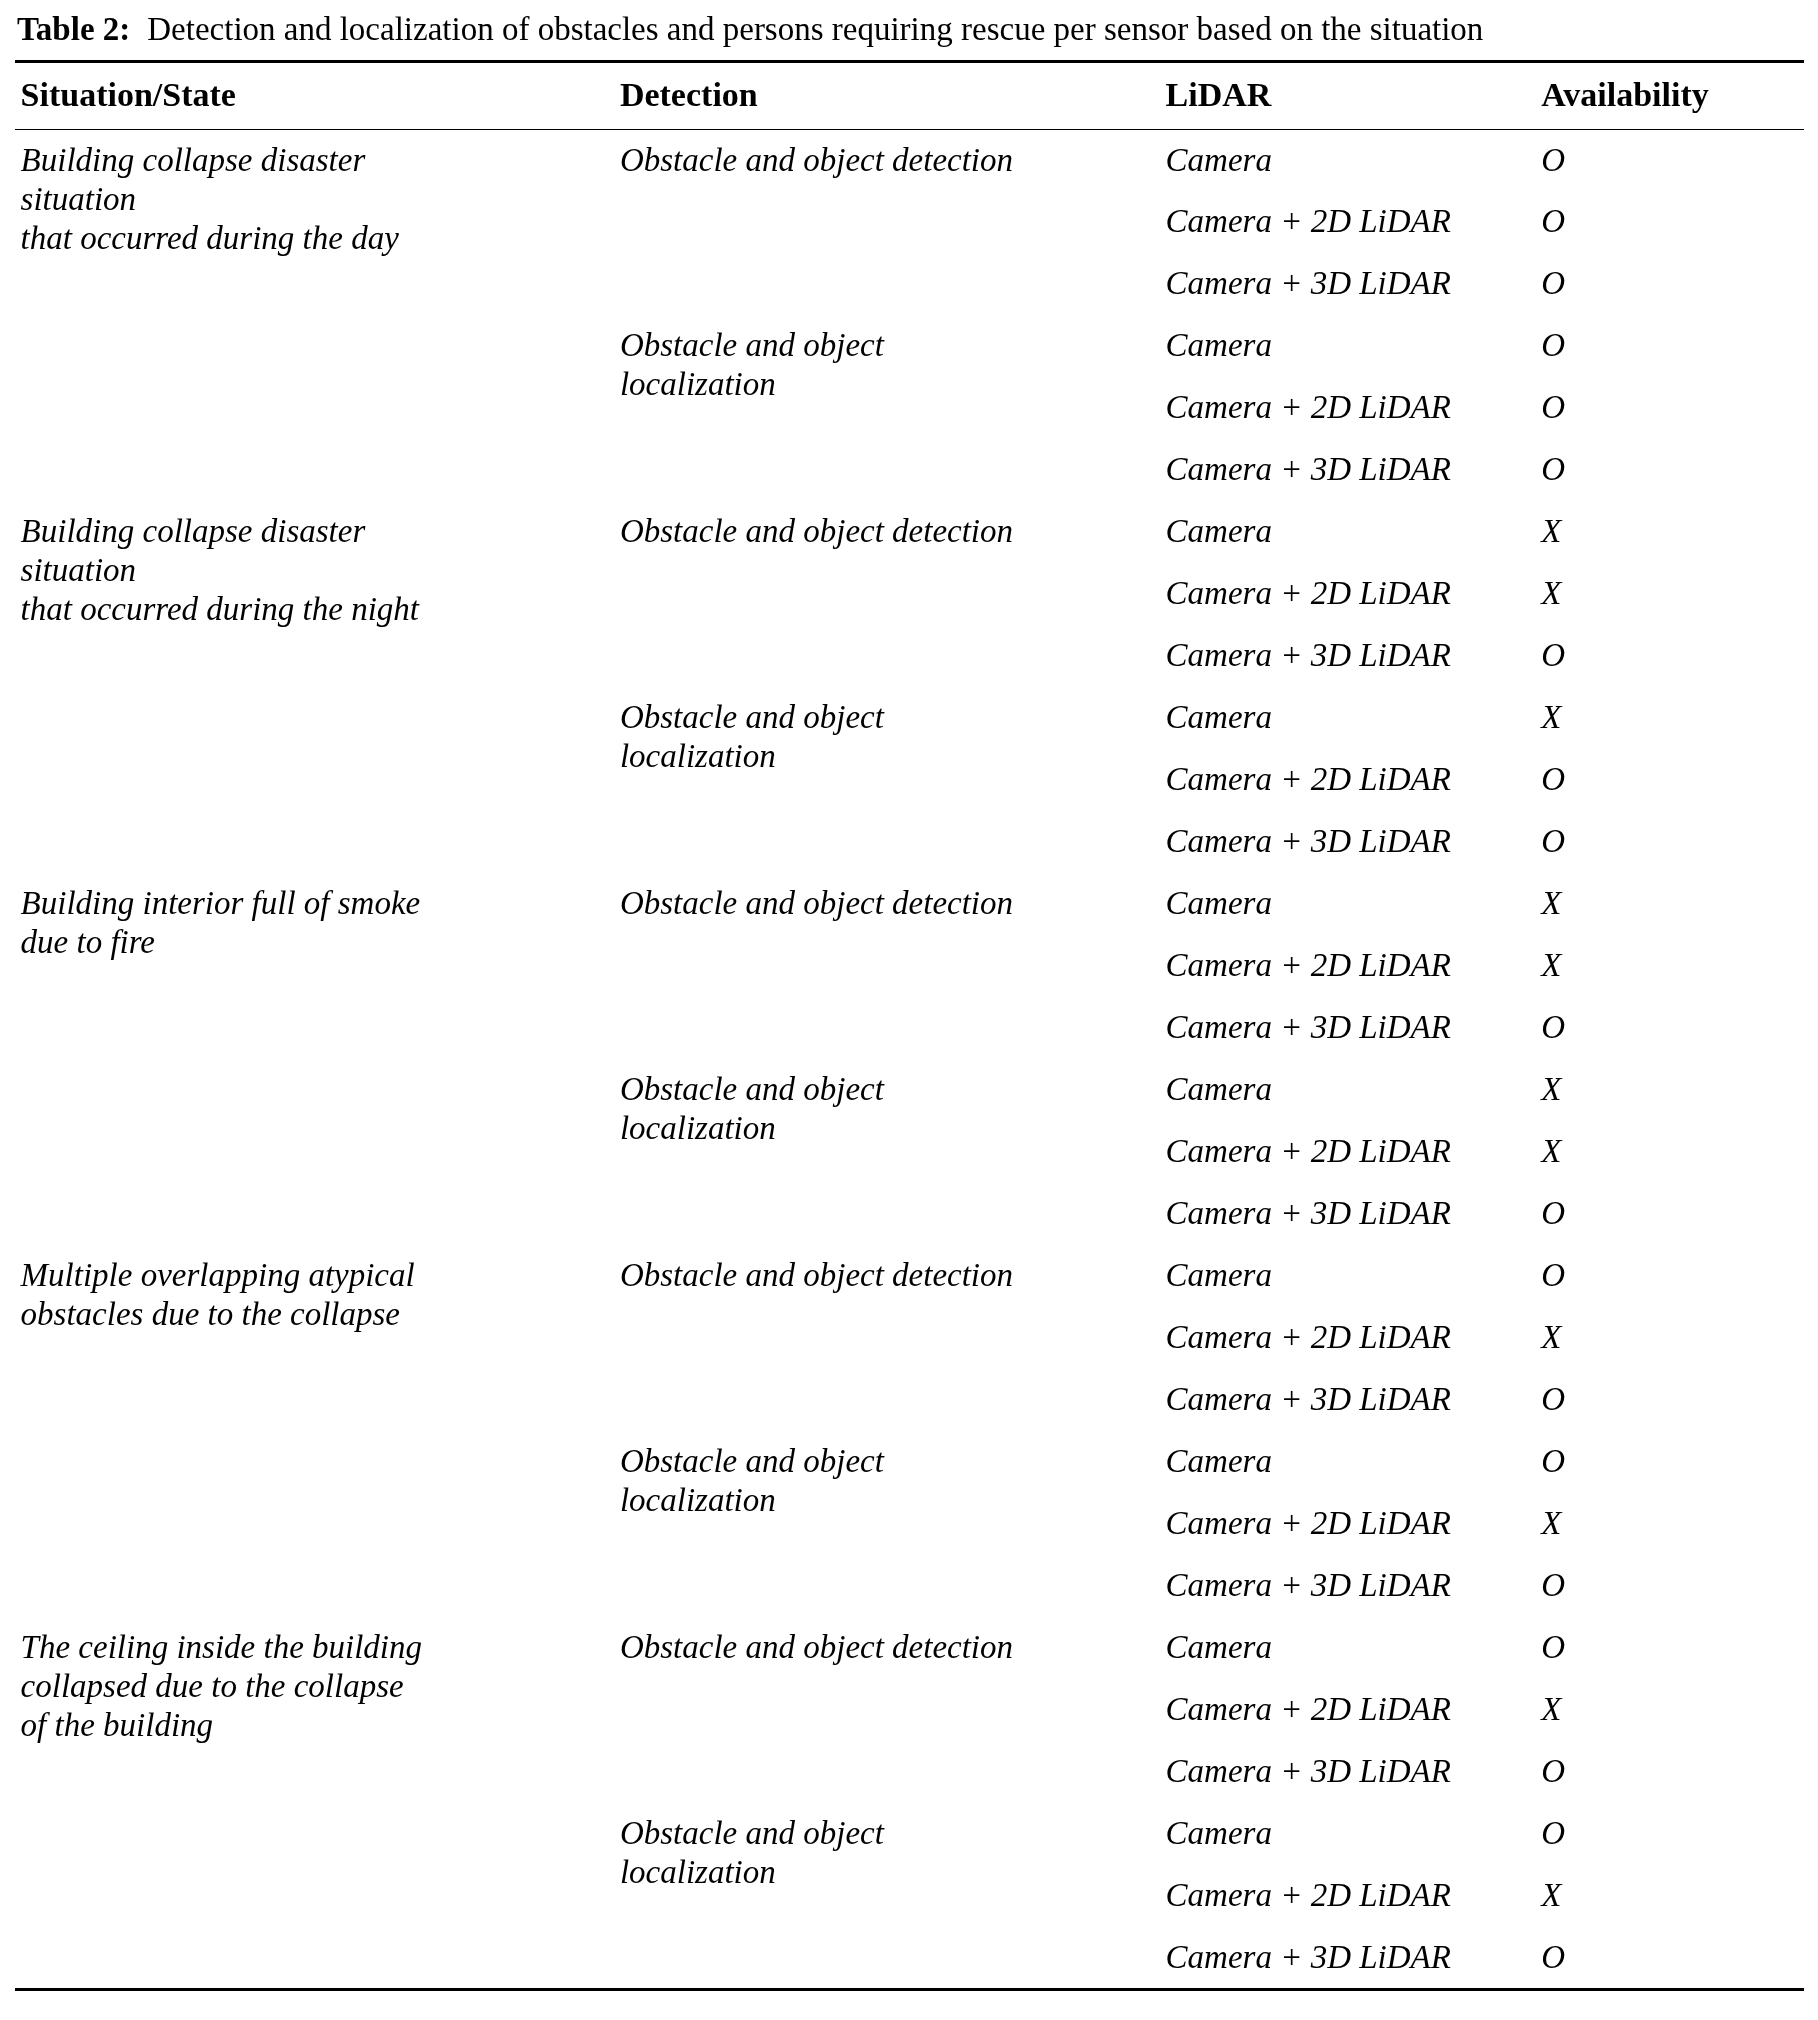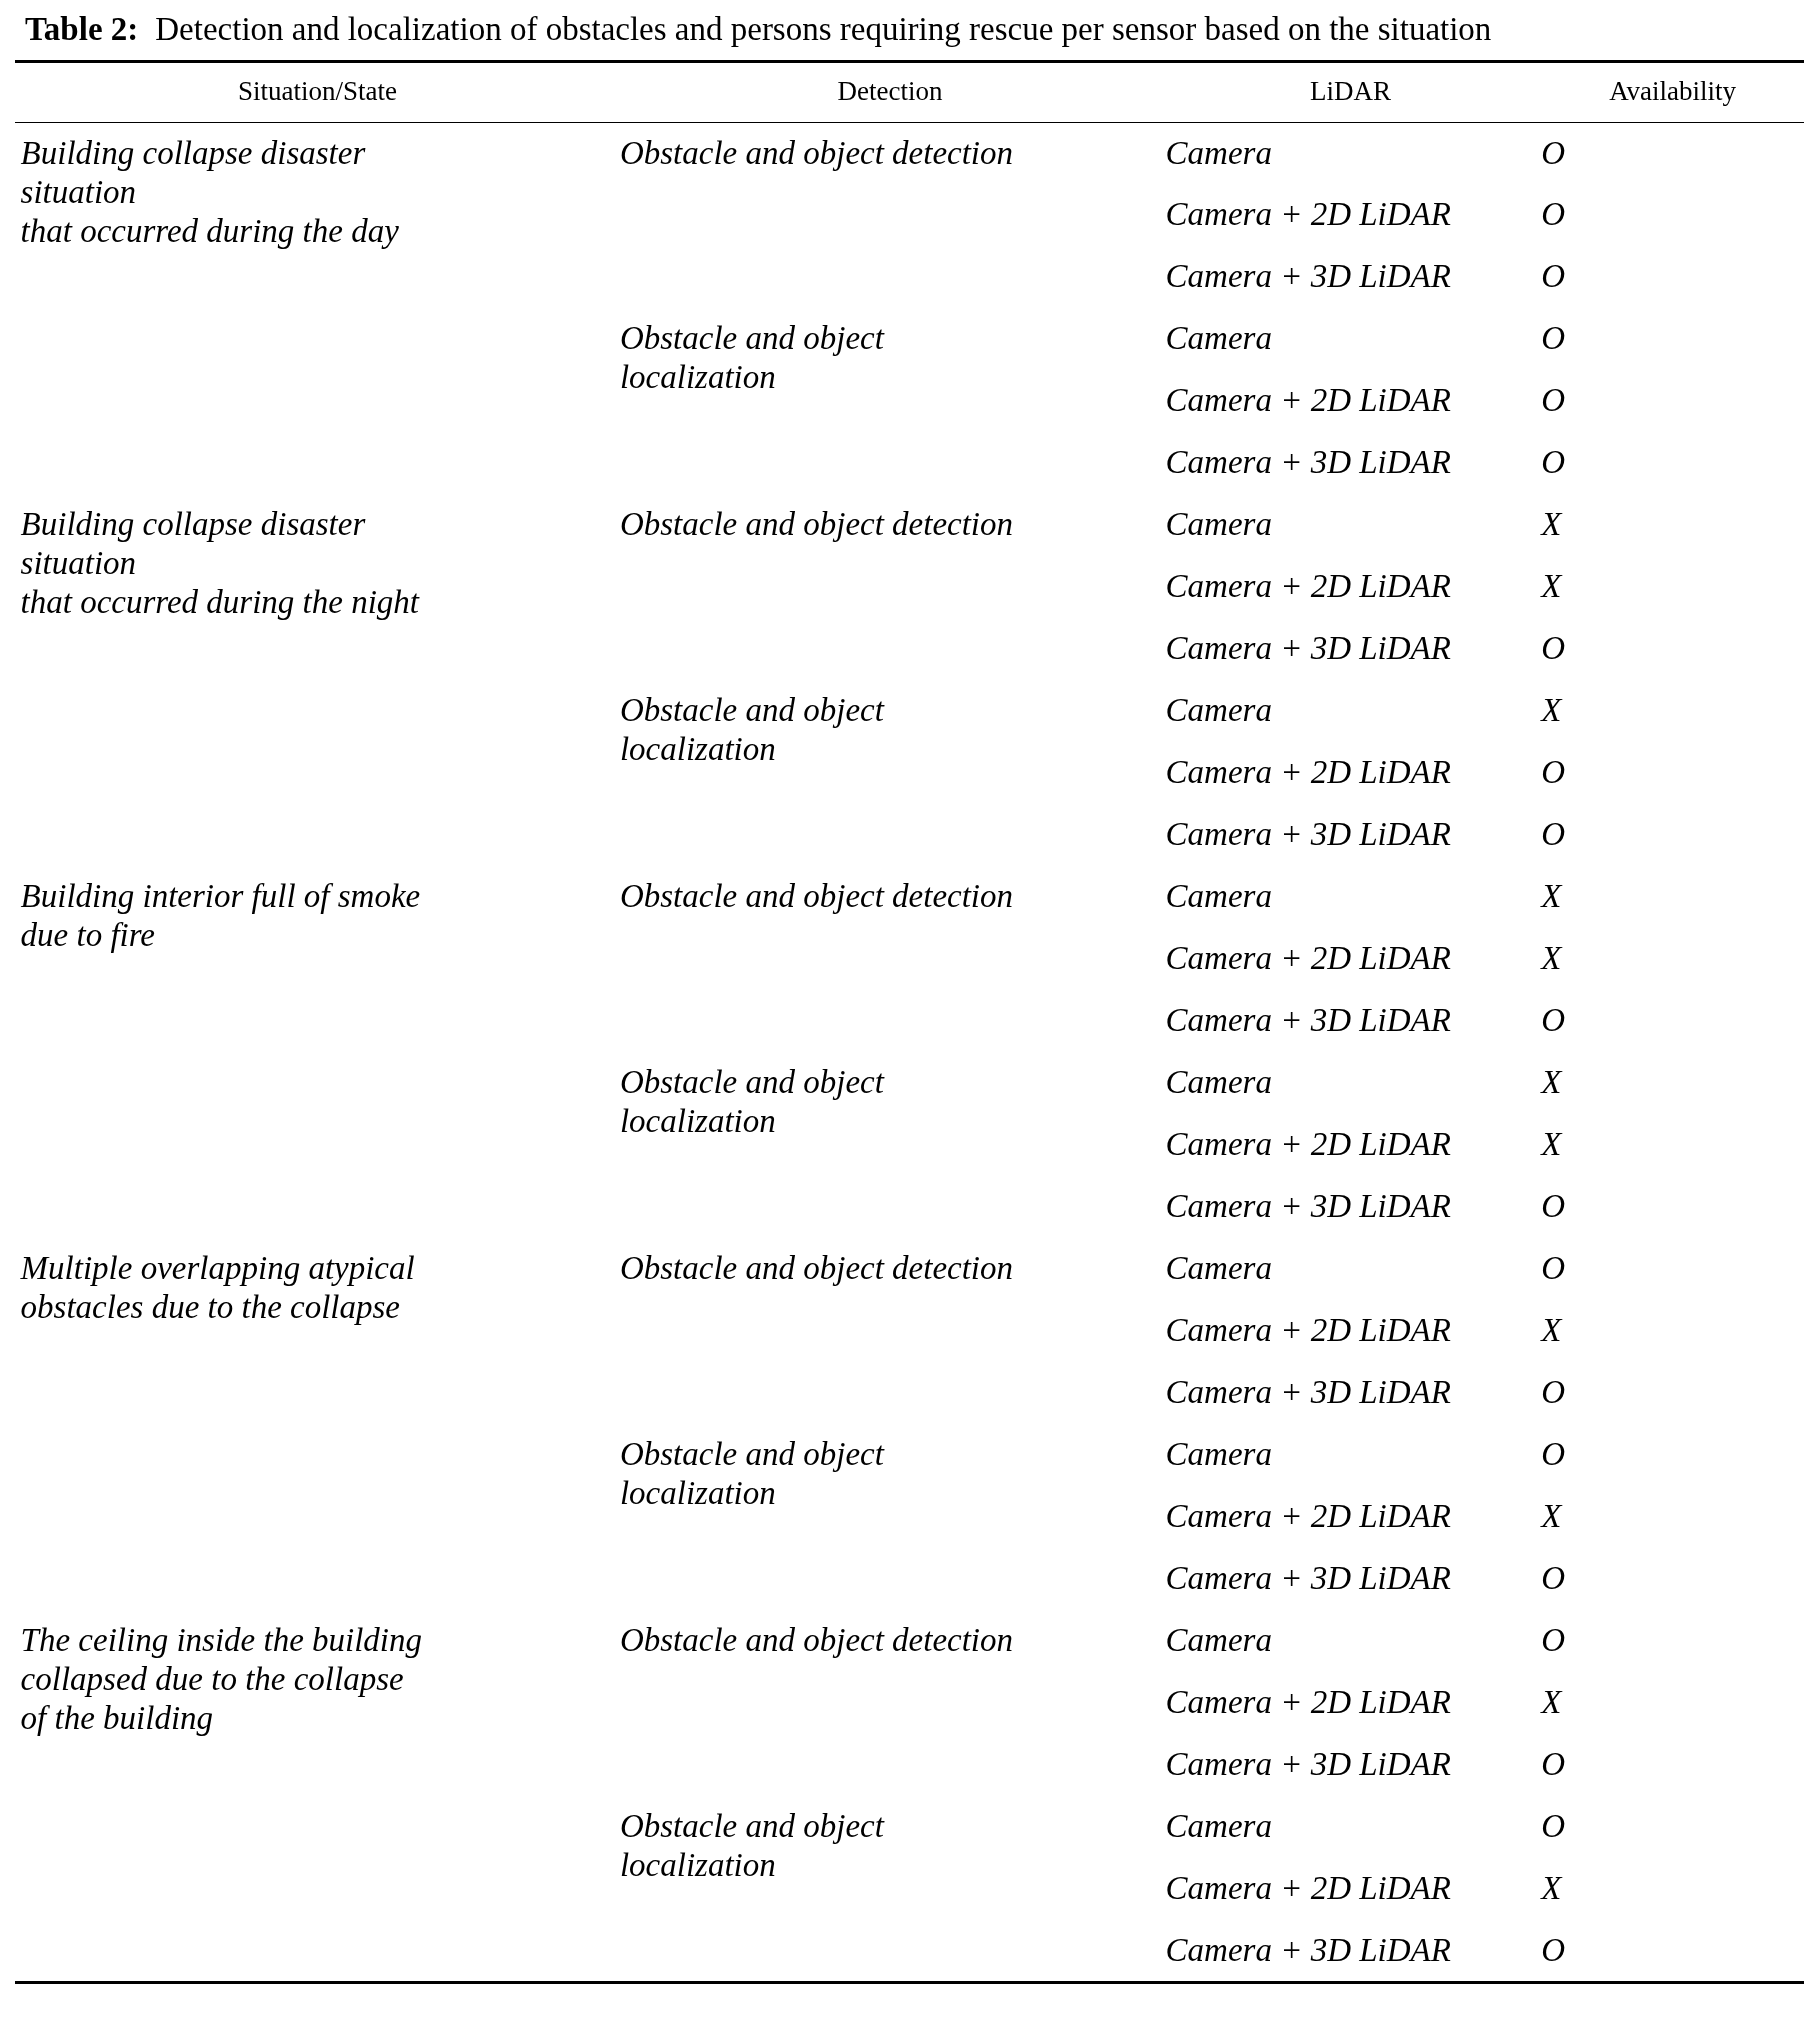--- a/index.html
+++ b/index.html
@@ -20,37 +20,36 @@
     padding: 5.6px 15px 0 15px;
   }
   .caption {
     font-size: 33px;
     line-height: 41px;
     padding: 3.7px 0 9.3px 1.9px;
   }
   .caption-label {
     font-weight: bold;
     margin-right: 17px;
-    margin-left: 8px;
   }
   table.data-table {
     width: 100%;
     border-collapse: collapse;
     table-layout: fixed;
     border-top: 3.7px solid #000000;
     border-bottom: 3.7px solid #000000;
   }
   col.c-situation { width: 33.5%; }
   col.c-algorithm { width: 30.5%; }
   col.c-modal { width: 21%; }
   col.c-availability { width: 15%; }
   thead th {
-    font-size: 27px;
-    font-weight: normal;
-    text-align: center;
+    font-size: 34px;
+    font-weight: bold;
+    text-align: left;
     vertical-align: middle;
     padding: 13px 0 15px 5.6px;
     border-bottom: 1.9px solid #000000;
   }
   tbody tr {
     height: 62px;
     font-style: italic;
   }
   tbody td {
     font-size: 33px;

